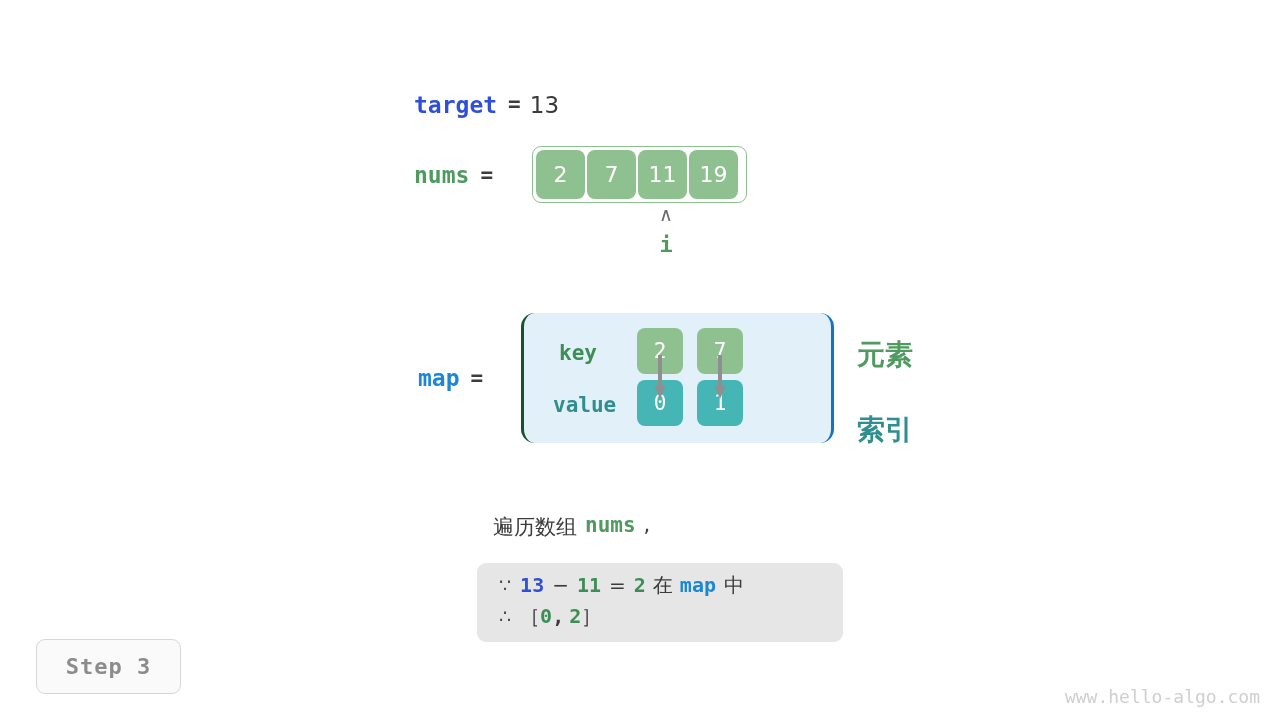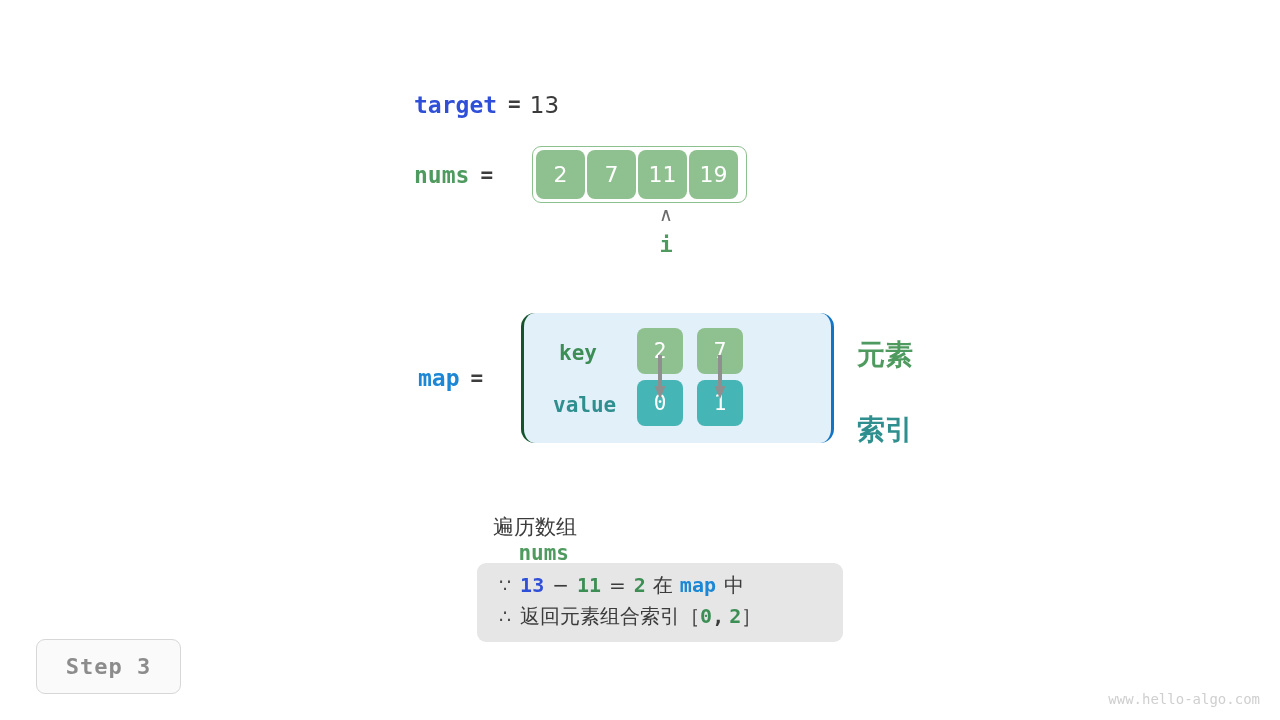--- a/index.html
+++ b/index.html
@@ -213,22 +213,21 @@
   
   #caption {
     position: absolute;
     left: 493px;
     top: 513px;
     white-space: pre;
     font-family: "DejaVu Sans", sans-serif;
     font-size: 21px;
     color: #3b3b3b;
     display: flex;
-    align-items: flex-end;
-    flex-direction: column;
+    align-items: flex-start;
   }
   #caption .code {
     font-family: "DejaVu Sans Mono", monospace;
     font-weight: bold;
     font-size: 21px;
     color: #4e9a5f;
     margin: 0 8px;
   }
 
   
@@ -288,21 +287,21 @@
     color: #8c8c8c;
     letter-spacing: 1px;
   }
 
   
   #watermark {
     position: absolute;
     right: 20px;
     bottom: 13px;
     font-family: "DejaVu Sans Mono", monospace;
-    font-size: 14px;
+    font-size: 18px;
     color: #cfcfcf;
   }
 </style>
 </head>
 <body>
 
 <div id="target-row">
   <span class="var">target</span>
   <span class="eq">=</span>
   <span class="val">13</span>
@@ -366,21 +365,20 @@
     <span class="c-dark" style="margin:0 8px;">−</span>
     <span class="m c-green">11</span>
     <span class="c-dark" style="margin:0 8px;">=</span>
     <span class="m c-green">2</span>
     <span class="c-dark" style="margin:0 7px;">在</span>
     <span class="m c-lblue">map</span>
     <span class="c-dark" style="margin-left:8px;">中</span>
   </div>
   <div class="eq-line">
     <span class="sym">∴</span>
-    <span class="c-dark">返回元素组合索引</span>
     <span class="c-dark">［</span>
     <span class="m c-green">0</span>
     <span class="m c-dark" style="margin-right:5px;">,</span>
     <span class="m c-green">2</span>
     <span class="c-dark">］</span>
   </div>
 </div>
 
 <div id="step-badge">Step 3</div>
 

